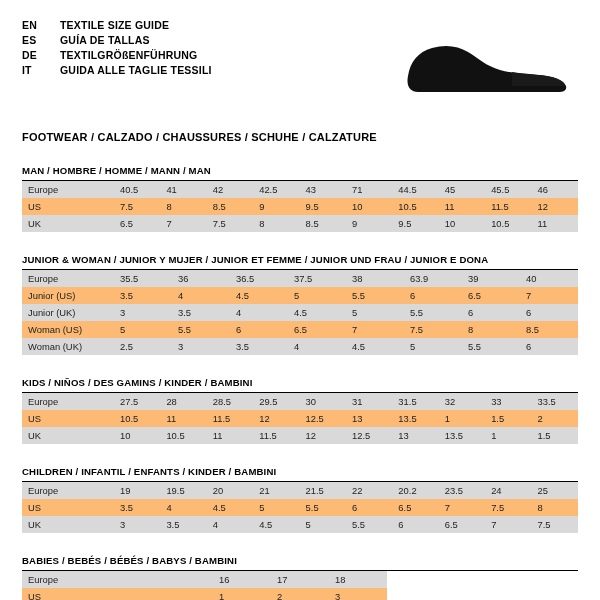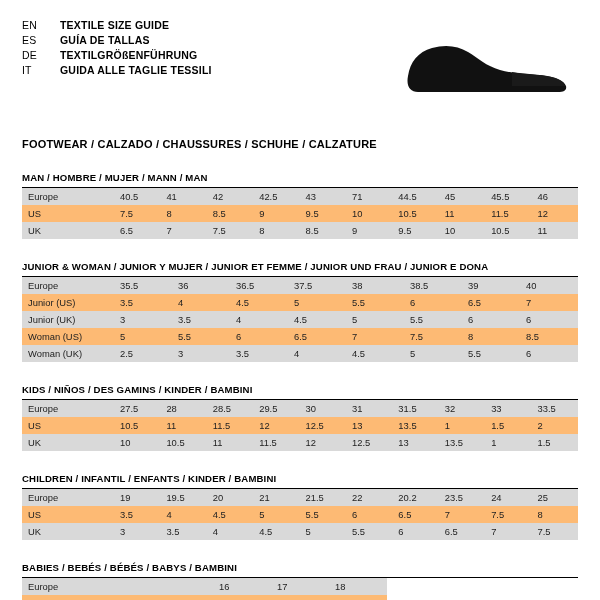--- a/index.html
+++ b/index.html
@@ -31,39 +31,39 @@
   }
   .lang-table td {
     font-size: 10.5px;
     line-height: 15px;
     padding: 0;
     vertical-align: top;
     white-space: nowrap;
   }
   .lang-code {
     width: 38px;
-    font-weight: 400;
+    font-weight: 700;
     letter-spacing: 0.2px;
   }
   .lang-title {
     font-weight: 700;
     letter-spacing: 0.2px;
   }
   .shoe {
     position: absolute;
     right: 6px;
     top: 18px;
     width: 180px;
     height: 62px;
   }
   .section-title {
     font-size: 11px;
     font-weight: 700;
     letter-spacing: 0.2px;
-    margin-top: 24px;
+    margin-top: 17px;
   }
   
   .group {
     margin-top: 22px;
   }
   .group-title {
     font-size: 9.6px;
     font-weight: 700;
     letter-spacing: 0.15px;
     padding-bottom: 4px;
@@ -126,21 +126,21 @@
     <svg class="shoe" viewBox="0 0 180 62" aria-hidden="true">
       <path d="M16 40 C18 26 26 16 40 12 C54 8 66 10 76 16 C86 22 94 30 108 34 C122 38 140 38 154 40 C166 42 172 45 174 50 C175 54 172 56 166 56 L26 56 C18 56 14 50 16 40 Z" fill="#111111"></path>
       <path d="M120 36 C132 38 148 38 160 41 C168 43 172 46 173 50 L120 50 Z" fill="#1a1a1a"></path>
     </svg>
   </div>
 
   <div class="section-title">FOOTWEAR / CALZADO / CHAUSSURES / SCHUHE / CALZATURE</div>
 
   <div id="groups-container">
       <div class="group">
-        <div class="group-title">MAN / HOMBRE / MUJER / MANN / MAN</div>
+        <div class="group-title">MAN / HOMBRE / HOMME / MANN / MAN</div>
         <table class="sizes">
           <tbody>
             <tr class="shaded">
               <td class="rowlabel">Europe</td>
               <td>40.5</td>
               <td>41</td>
               <td>42</td>
               <td>42.5</td>
               <td>43</td>
               <td>71</td>
@@ -182,21 +182,21 @@
         <div class="group-title">JUNIOR &amp; WOMAN / JUNIOR Y MUJER / JUNIOR ET FEMME / JUNIOR UND FRAU / JUNIOR E DONA</div>
         <table class="sizes">
           <tbody>
             <tr class="shaded">
               <td class="rowlabel">Europe</td>
               <td>35.5</td>
               <td>36</td>
               <td>36.5</td>
               <td>37.5</td>
               <td>38</td>
-              <td>38.5</td>
+              <td>63.9</td>
               <td>39</td>
               <td>40</td>
             </tr>
             <tr class="plain">
               <td class="rowlabel">Junior (US)</td>
               <td>3.5</td>
               <td>4</td>
               <td>4.5</td>
               <td>5</td>
               <td>5.5</td>

